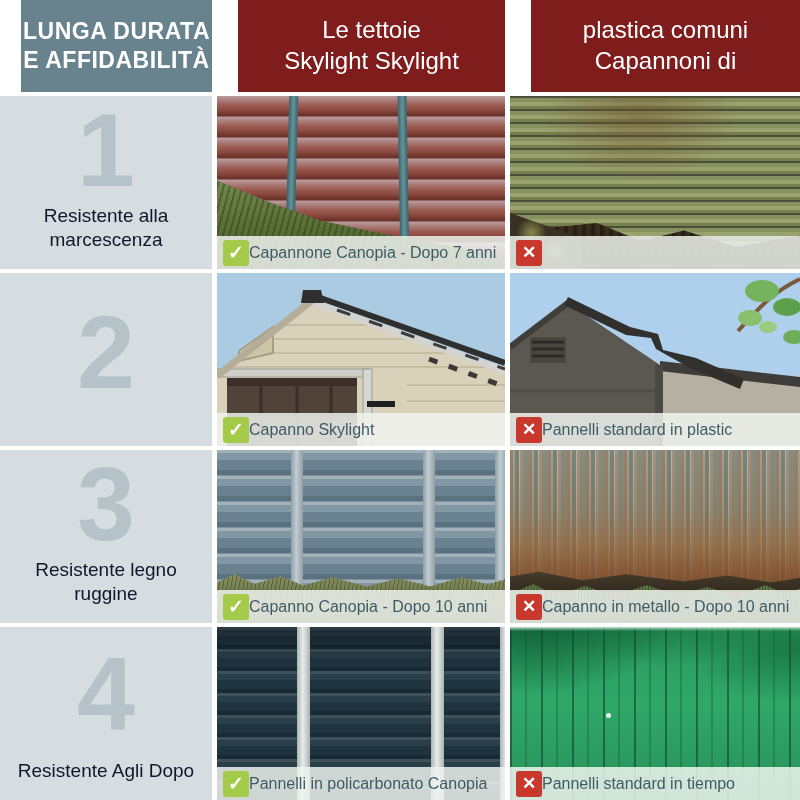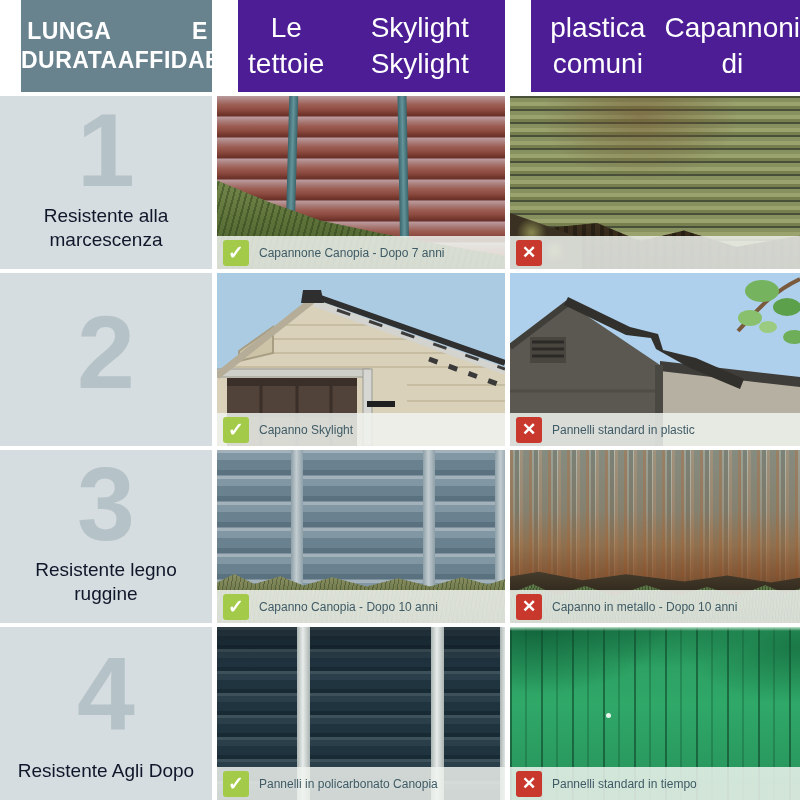--- a/index.html
+++ b/index.html
@@ -7,41 +7,41 @@
   body{font-family:"Liberation Sans", sans-serif;}
 
   .board{
     width:800px;height:800px;background:#ffffff;display:grid;
     grid-template-columns:212px 288px 290px;
     grid-template-rows:92px 173px 173px 173px 173px;
     gap:4px 5px;
   }
 
   
-  .hdr{display:flex;flex-direction:row;align-items:center;
+  .hdr{display:flex;flex-direction:column;align-items:center;justify-content:center;
        color:#ffffff;text-align:center;line-height:1.28;margin-left:21px;}
   .hdr-left{background:#68838e;font-size:23px;font-weight:bold;letter-spacing:.5px;}
-  .hdr-dark{background:#4c1d95;font-size:28px;font-weight:400;}
+  .hdr-dark{background:#7f1d1d;font-size:24px;font-weight:400;}
 
   
   .attr{background:#d6dde0;display:flex;flex-direction:column;align-items:center;
         justify-content:flex-end;padding:0 12px 16px;}
   .attr .num{flex:1;display:flex;align-items:center;justify-content:center;
         font-size:104px;font-weight:bold;color:#b5c3c8;line-height:.8;margin-bottom:-2px;}
   .attr .lbl{font-size:19px;color:#0f172a;text-align:center;line-height:1.3;}
 
   
   .imgcell{position:relative;overflow:hidden;background:#888;}
   .caption{position:absolute;left:0;right:0;bottom:0;height:33px;
     background:rgba(240,243,238,0.85);display:flex;align-items:center;padding-left:6px;z-index:5;}
   .badge{width:26px;height:26px;border-radius:3px;flex:0 0 26px;display:flex;
     align-items:center;justify-content:center;color:#fff;font-weight:bold;font-size:19px;}
   .badge.good{background:#a4ca4a;}
   .badge.bad{background:#c8382c;font-size:17px;}
-  .captext{font-size:12px;color:#3f5b66;margin-left:10px;white-space:nowrap;text-align:center;}
+  .captext{font-size:16px;color:#3f5b66;white-space:nowrap;text-align:center;}
 
   .layer{position:absolute;}
 
   
   .red-fence{background:
     repeating-linear-gradient(180deg,
       #bb9b9e 0px,#ab7f7c 4px,#9c5d53 9px,#8c4a3f 14px,#73362c 18px,#68312a 20px,#bb9b9e 21px);}
   .red-fence .post{top:0;width:9px;height:100%;
     background:linear-gradient(90deg,#39646b,#64939a 50%,#39646b);}
   .red-fence .post.p1{left:70px;transform:rotate(1.5deg);}

